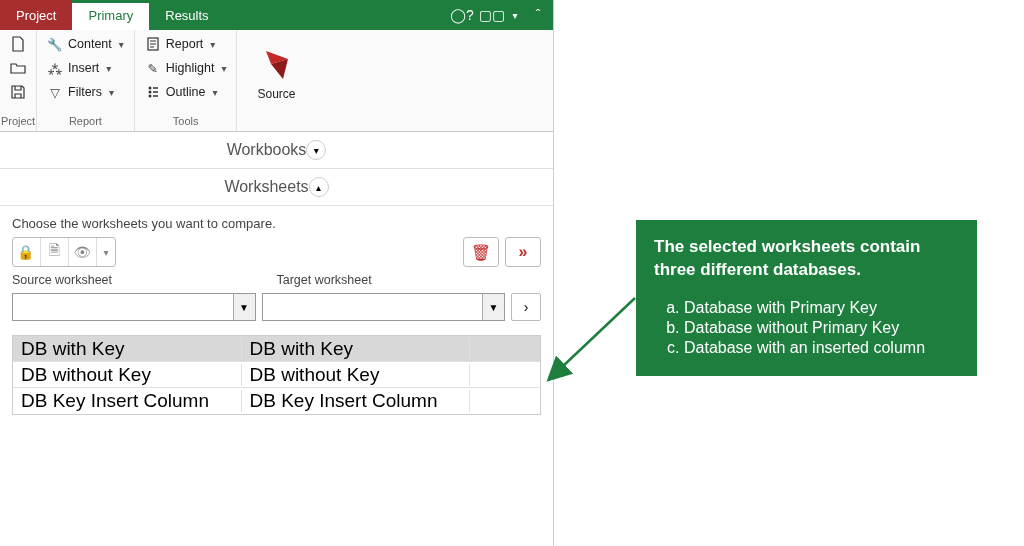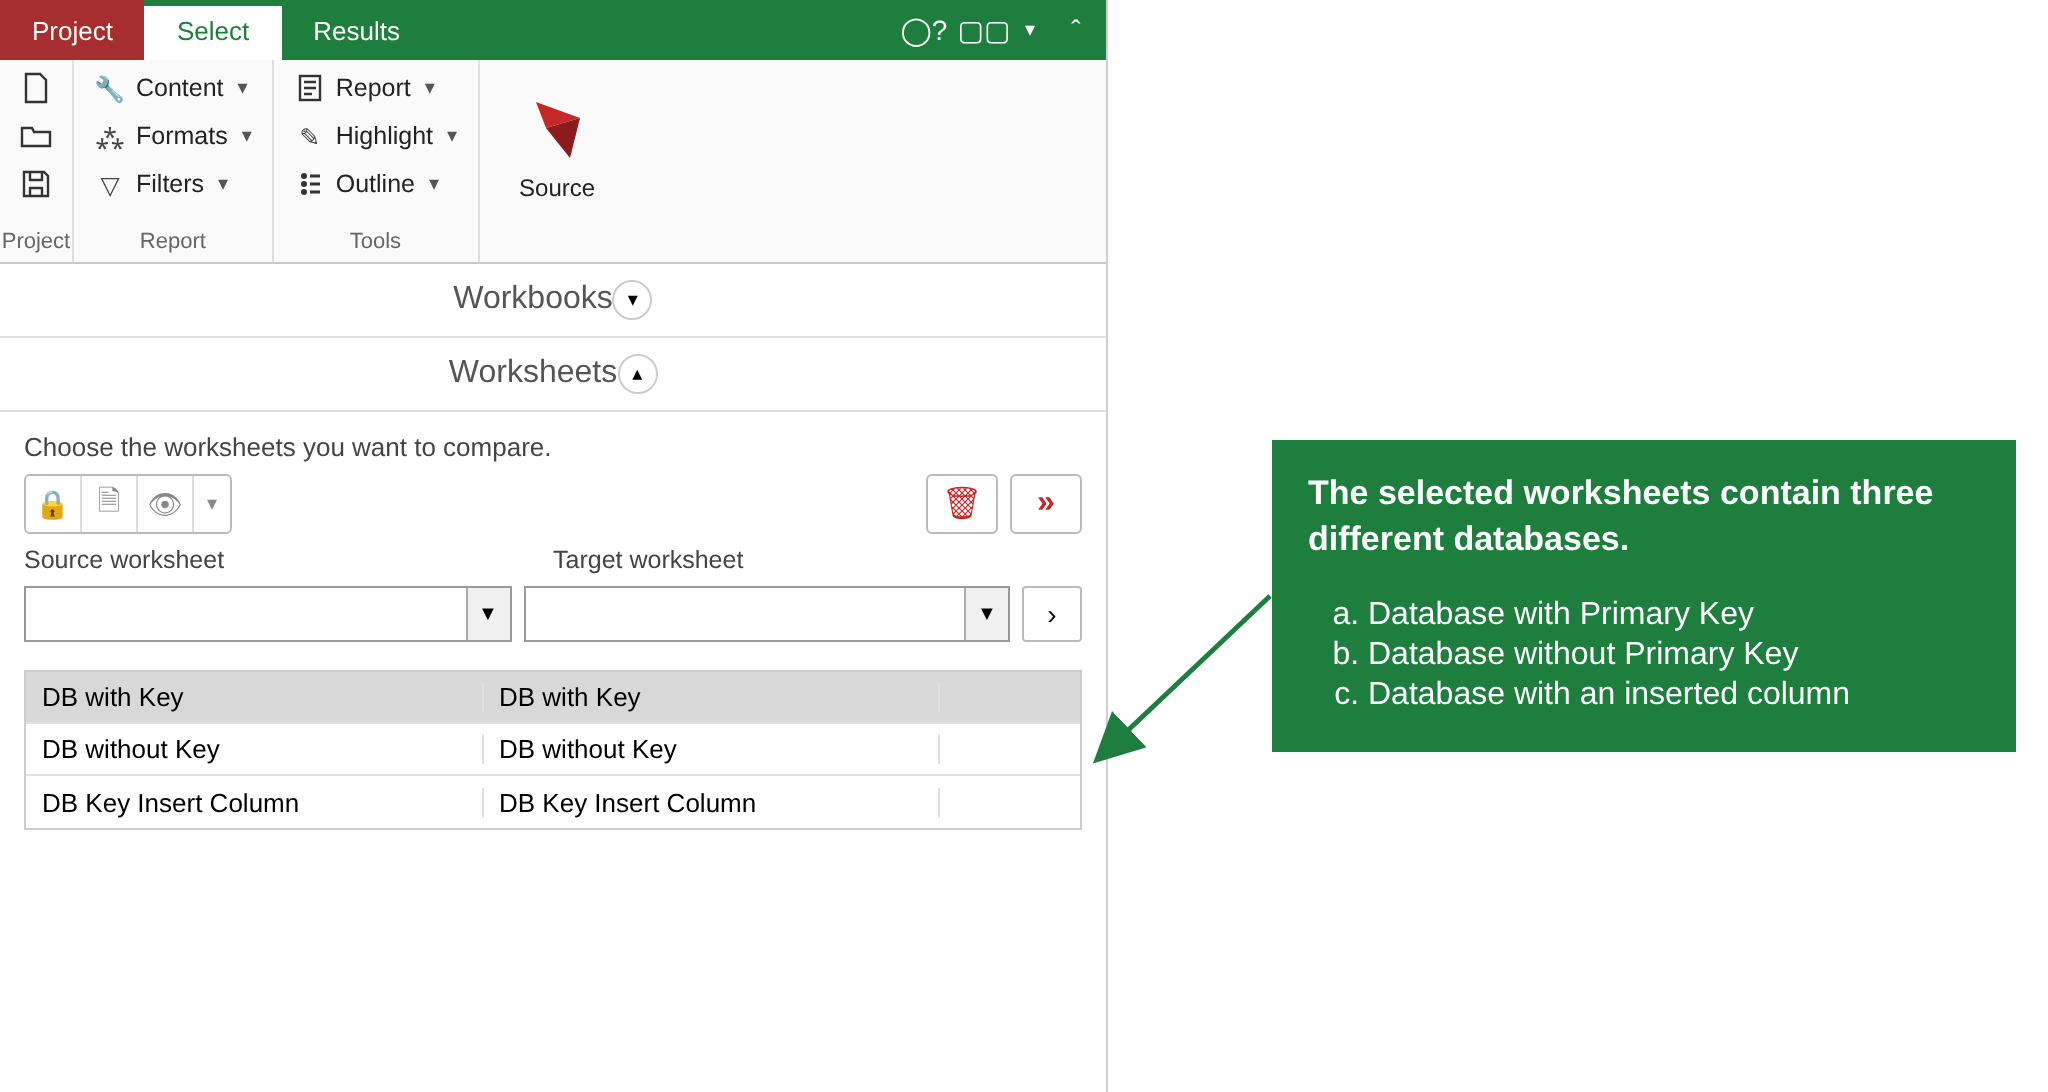--- a/index.html
+++ b/index.html
@@ -146,38 +146,38 @@
   .combo .dd {
     width:22px; display:flex; align-items:center; justify-content:center;
     background:#f0f0f0; border-left:1px solid #aaa; cursor:pointer; font-size:10px;
   }
   .chev-btn {
     width:30px; height:28px; border:1px solid #bbb; border-radius:2px;
     display:flex; align-items:center; justify-content:center;
     font-size:14px; cursor:pointer; background:#fff;
   }
   .table {
-    border:1px solid #ccc; margin-top:8px; font-size:13px;
+    border:1px solid #ccc; margin-top:8px; font-size:19px;
   }
   .table .row {
     display:flex; height:26px; align-items:center;
     border-bottom:1px solid #e0e0e0; cursor:pointer;
   }
   .table .row:last-child{border-bottom:none;}
   .table .row.selected{ background:#d8d8d8; }
   .table .cell {
     flex:1; padding:0 8px; border-right:1px solid #e0e0e0;
     white-space:nowrap; overflow:hidden; text-overflow:ellipsis;
   }
   .table .cell.last{ flex:0 0 70px; border-right:none;}
   
   .callout {
     position:absolute;
     left:636px; top:220px;
-    width:372px;
+    width:341px;
     background:#1e7e3e;
     color:#fff;
     padding:16px 18px 18px;
     font-family: Arial, sans-serif;
   }
   .callout .headline {
     font-size:17px; font-weight:bold; line-height:1.35;
     margin-bottom:16px;
   }
   .callout ol {
@@ -192,21 +192,21 @@
     overflow:visible;
   }
 </style>
 </head>
 <body>
 
 <div class="app">
 
   <div class="titlebar">
     <div class="tab project">Project</div>
-    <div class="tab select">Select</div>
+    <div class="tab select">Primary</div>
     <div class="tab results">Results</div>
     <div class="spacer"></div>
     <div class="ticon">◯?</div>
     <div class="ticon">▢▢</div>
     <div class="ticon" style="width:16px;font-size:10px;">▾</div>
     <div class="ticon">ˆ</div>
   </div>
 
   <div class="ribbon">
 
@@ -242,21 +242,21 @@
     <div class="ribbon-group">
       <div class="body">
         <div class="vstack">
           <div class="rbtn">
             <span class="ic">🔧</span>
             <span>Content</span>
             <span class="caret">▾</span>
           </div>
           <div class="rbtn">
             <span class="ic">⁂</span>
-            <span>Formats</span>
+            <span>Insert</span>
             <span class="caret">▾</span>
           </div>
           <div class="rbtn">
             <span class="ic">▽</span>
             <span>Filters</span>
             <span class="caret">▾</span>
           </div>
         </div>
       </div>
       <div class="label">Report</div>

